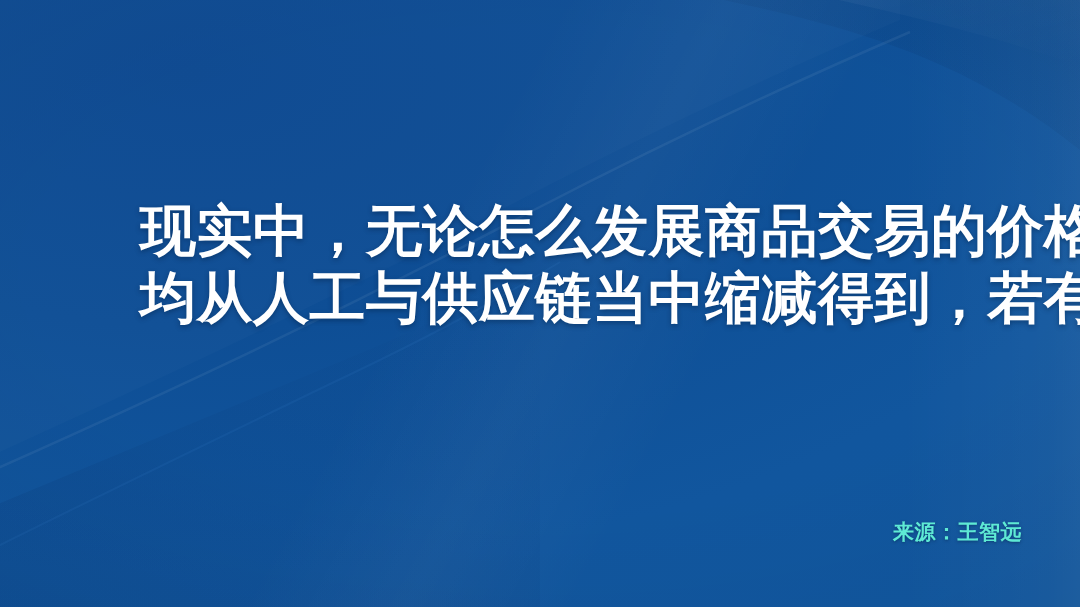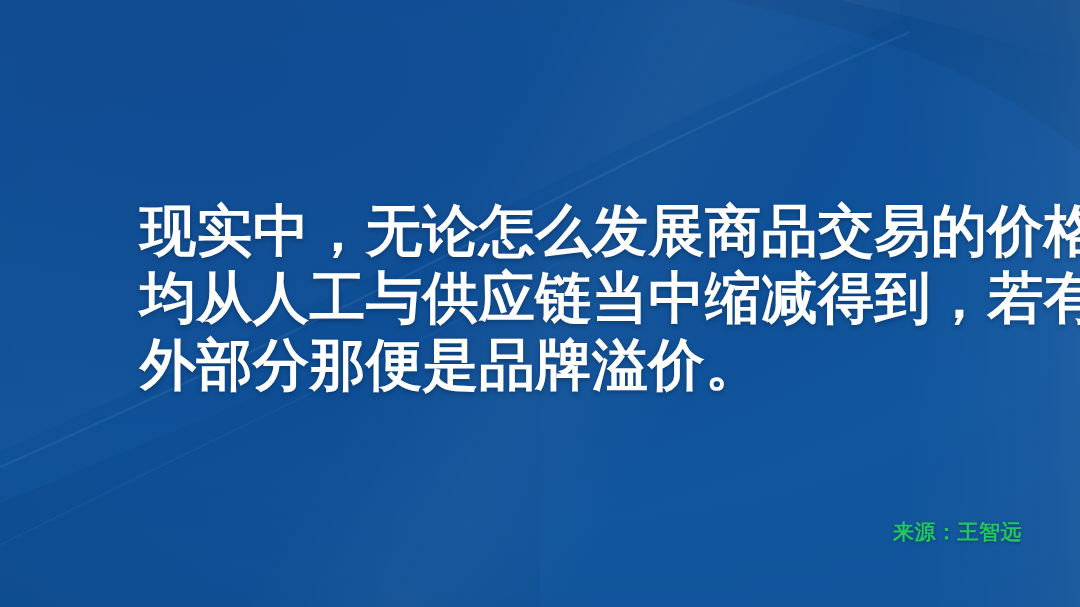--- a/index.html
+++ b/index.html
@@ -73,21 +73,21 @@
     font-weight: 700;
     letter-spacing: 0.5px;
     white-space: nowrap;
     text-shadow: 0 2px 5px rgba(3, 32, 66, 0.45);
   }
 
   .attribution {
     position: absolute;
     right: 58px;
     top: 518px;
-    color: #22c55e;
+    color: #5eead4;
     font-size: 21px;
     font-weight: 700;
     letter-spacing: 0.5px;
     white-space: nowrap;
     text-shadow: 0 1px 3px rgba(3, 32, 66, 0.5);
   }
 </style>
 </head>
 <body>
 
@@ -131,19 +131,18 @@
   </svg>
 
   <div class="bg-sheen"></div>
   <div class="bg-vignette"></div>
 
   <div class="content">
 
     <div class="quote-block">
       <div class="quote-line">现实中，无论怎么发展商品交易的价格差</div>
       <div class="quote-line">均从人工与供应链当中缩减得到，若有额</div>
-      <div class="quote-line">外部分那便是品牌溢价。</div>
     </div>
 
     <div class="attribution">来源：王智远</div>
 
   </div>
 </div>
 
 </body></html>

